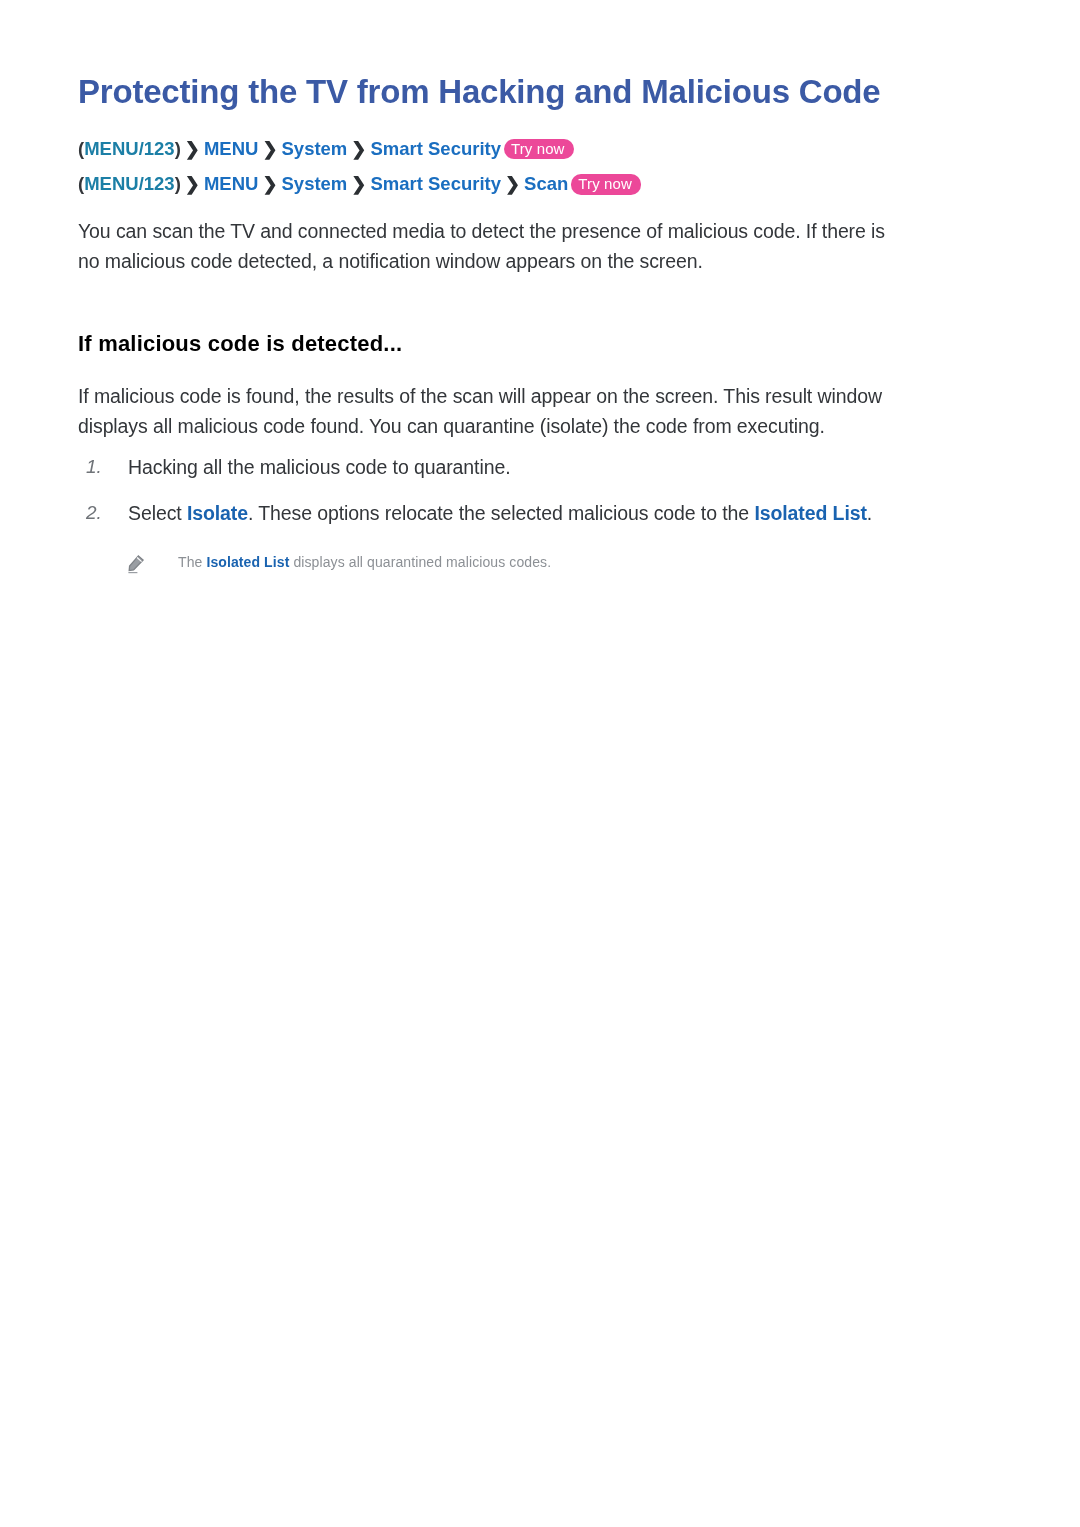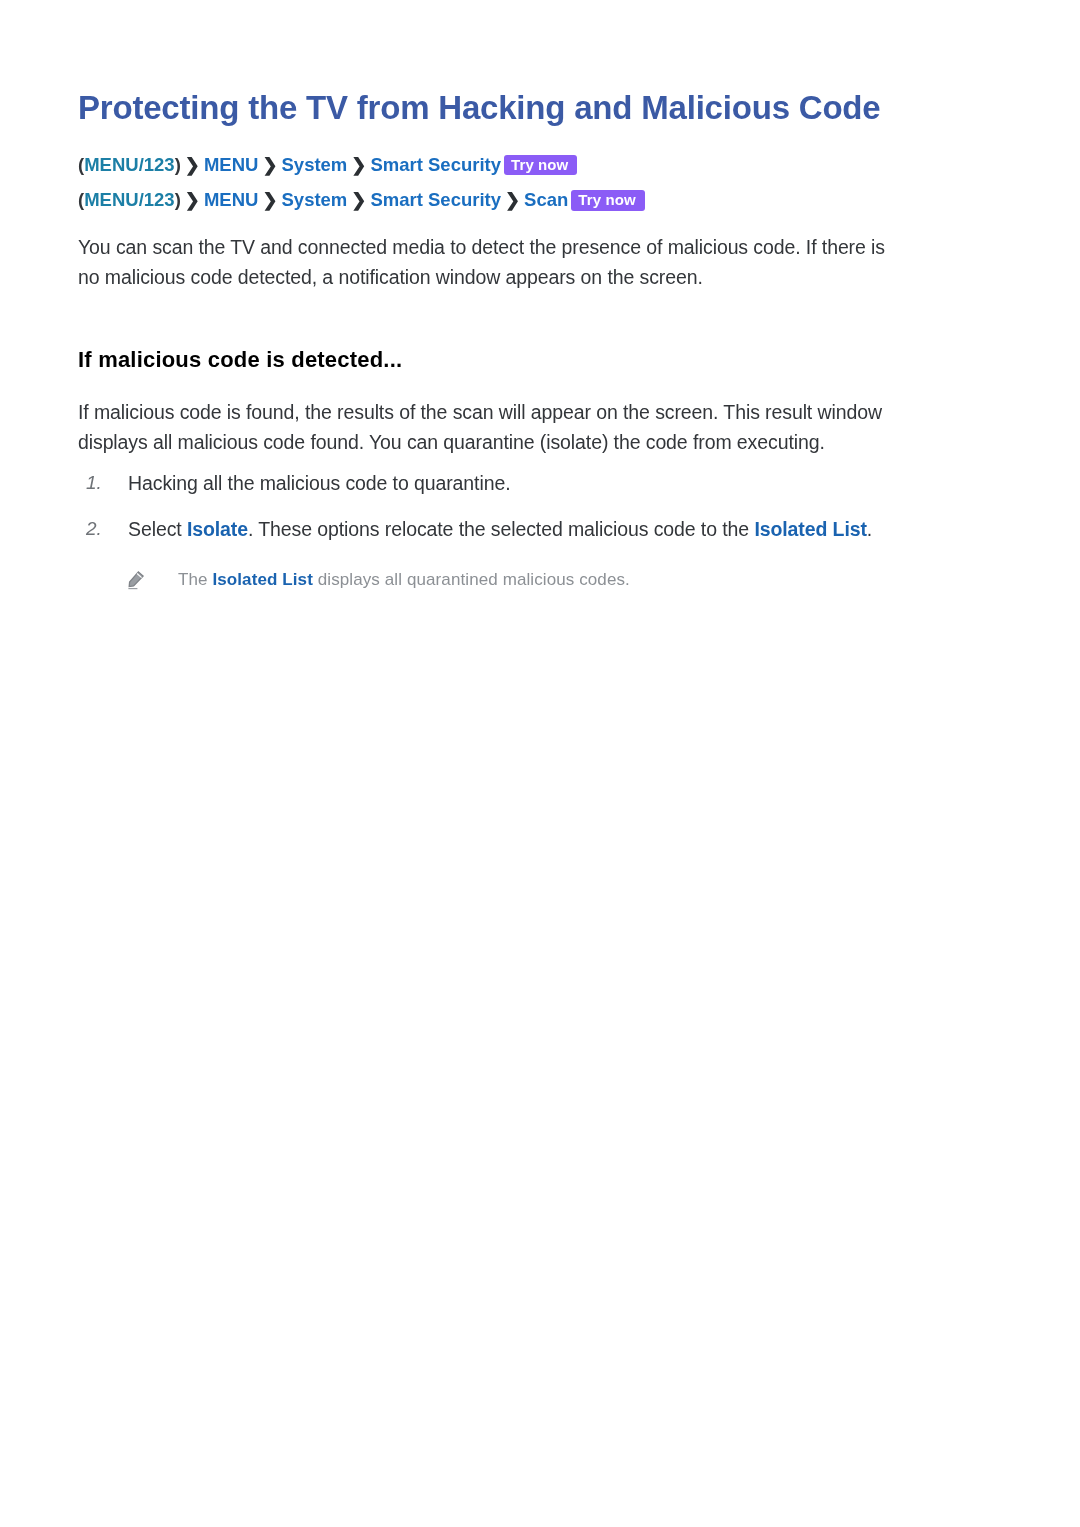--- a/index.html
+++ b/index.html
@@ -14,21 +14,21 @@
     -webkit-font-smoothing: antialiased;
     overflow: hidden;
   }
 
   .page {
     position: relative;
     width: 964px;
     height: 1527px;
     background: #ffffff;
     box-sizing: border-box;
-    padding: 16px 78px;
+    padding: 0 78px;
   }
 
   
   .h1 {
     font-size: 33px;
     font-weight: bold;
     color: #3b5aa5;
     letter-spacing: -0.2px;
     margin: 0;
     padding-top: 72px;
@@ -72,25 +72,25 @@
   .bc-item  { color: #1a6ec0; text-align: center; }
   .bc-sep {
     color: #2b2f33;
     font-weight: bold;
     padding: 0 4px;
     font-size: 18px;
   }
 
   .try-now {
     display: inline-block;
-    background: #8b5cf6;
+    background: #ec4899;
     color: #ffffff;
     font-size: 15px;
-    font-weight: bold;
-    border-radius: 3px;
+    font-weight: normal;
+    border-radius: 10px;
     padding: 2px 9px 3px 7px;
     line-height: 1.05;
     position: relative;
     top: -1px;
     margin-left: 3px;
     letter-spacing: 0.1px;
   }
 
   
   .body {
@@ -130,21 +130,21 @@
     color: #6f7378;
     font-size: 19px;
     font-weight: normal;
   }
 
   
   .note {
     position: relative;
     margin-top: 24px;
     padding-left: 100px;
-    font-size: 17px;
+    font-size: 14px;
     color: #8c9095;
     line-height: 1.45;
     letter-spacing: 0.1px;
   }
   .note .link { color: #1a63b0; font-weight: bold; }
   .pencil-icon {
     position: absolute;
     left: 47px;
     top: 1px;
     width: 22px;

